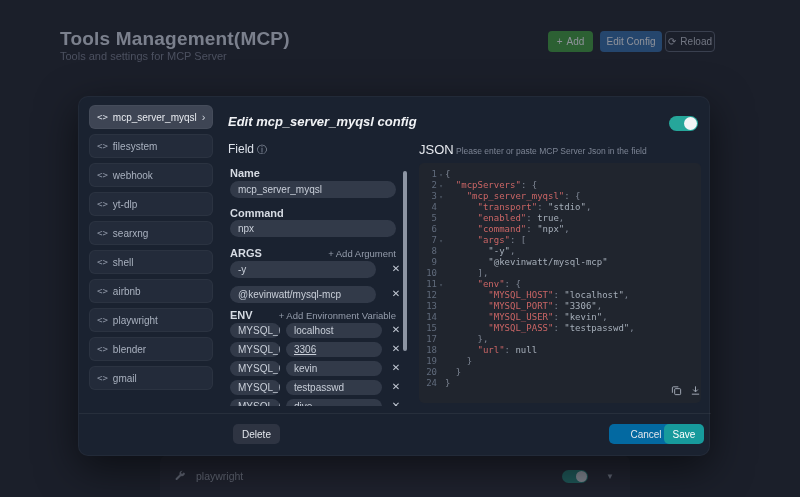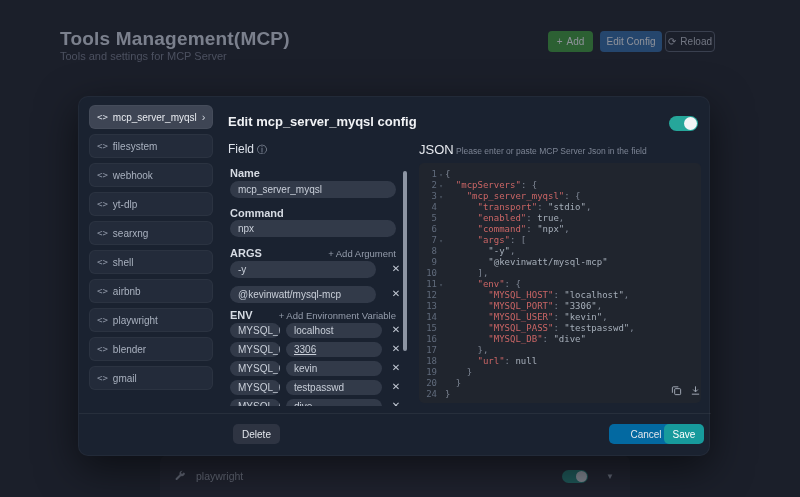--- a/index.html
+++ b/index.html
@@ -42,21 +42,21 @@
                  flex-direction:column; gap:5px; }
   .sb-item { height:24px; border-radius:6px; background:#232b3a; border:1px solid rgba(255,255,255,.04);
              display:flex; align-items:center; padding:0 7px; gap:5px; color:#a9b1bf;
              font-size:10px; cursor:pointer; white-space:nowrap; overflow:hidden; }
   .sb-item .code-ic { font-family:"DejaVu Sans Mono", monospace; font-size:9px; color:#8b93a3; }
   .sb-item.selected { background:#3e4554; color:#e8ebf0; }
   .sb-item.selected .code-ic { color:#d6dbe3; }
   .sb-item .chev { margin-left:auto; font-size:11px; color:#cfd4dc; }
 
   
-  .cfg-title { position:absolute; left:149px; top:17px; font-size:13px; font-weight:bold; color:#f0f2f5; }
+  .cfg-title { position:absolute; left:149px; top:17px; font-size:13px; font-weight:bold; color:#f0f2f5;font-style:italic; }
   .toggle { position:absolute; left:590px; top:19px; width:29px; height:15px; border-radius:8px;
             background:#26a69a; cursor:pointer; }
   .toggle .knob { position:absolute; right:1px; top:1px; width:13px; height:13px; border-radius:50%;
                   background:#f2f4f6; }
 
   .field-hdr { position:absolute; left:149px; top:45px; font-size:12px; color:#dde2ea; }
   .info-ic { font-size:10px; color:#9aa2b1; margin-left:3px; }
 
   
   .field-scroll { position:absolute; left:151px; top:60px; width:172px; height:249px; overflow:hidden; }
@@ -240,21 +240,20 @@
         <div class="cl"><span class="gut">6</span><span class="fold"> </span><span class="code">      <span class="tk-k">"command"</span><span class="tk-p">: </span><span class="tk-s">"npx"</span><span class="tk-p">,</span></span></div>
         <div class="cl"><span class="gut">7</span><span class="fold">▾</span><span class="code">      <span class="tk-k">"args"</span><span class="tk-p">: [</span></span></div>
         <div class="cl"><span class="gut">8</span><span class="fold"> </span><span class="code">        <span class="tk-s">"-y"</span><span class="tk-p">,</span></span></div>
         <div class="cl"><span class="gut">9</span><span class="fold"> </span><span class="code">        <span class="tk-s">"@kevinwatt/mysql-mcp"</span></span></div>
         <div class="cl"><span class="gut">10</span><span class="fold"> </span><span class="code">      <span class="tk-p">],</span></span></div>
         <div class="cl"><span class="gut">11</span><span class="fold">▾</span><span class="code">      <span class="tk-k">"env"</span><span class="tk-p">: {</span></span></div>
         <div class="cl"><span class="gut">12</span><span class="fold"> </span><span class="code">        <span class="tk-k">"MYSQL_HOST"</span><span class="tk-p">: </span><span class="tk-s">"localhost"</span><span class="tk-p">,</span></span></div>
         <div class="cl"><span class="gut">13</span><span class="fold"> </span><span class="code">        <span class="tk-k">"MYSQL_PORT"</span><span class="tk-p">: </span><span class="tk-s">"3306"</span><span class="tk-p">,</span></span></div>
         <div class="cl"><span class="gut">14</span><span class="fold"> </span><span class="code">        <span class="tk-k">"MYSQL_USER"</span><span class="tk-p">: </span><span class="tk-s">"kevin"</span><span class="tk-p">,</span></span></div>
         <div class="cl"><span class="gut">15</span><span class="fold"> </span><span class="code">        <span class="tk-k">"MYSQL_PASS"</span><span class="tk-p">: </span><span class="tk-s">"testpasswd"</span><span class="tk-p">,</span></span></div>
-        <div class="cl"><span class="gut">16</span><span class="fold"> </span><span class="code">        <span class="tk-k">"MYSQL_DB"</span><span class="tk-p">: </span><span class="tk-s">"dive"</span></span></div>
         <div class="cl"><span class="gut">17</span><span class="fold"> </span><span class="code">      <span class="tk-p">},</span></span></div>
         <div class="cl"><span class="gut">18</span><span class="fold"> </span><span class="code">      <span class="tk-k">"url"</span><span class="tk-p">: </span><span class="tk-l">null</span></span></div>
         <div class="cl"><span class="gut">19</span><span class="fold"> </span><span class="code">    <span class="tk-p">}</span></span></div>
         <div class="cl"><span class="gut">20</span><span class="fold"> </span><span class="code">  <span class="tk-p">}</span></span></div>
         <div class="cl"><span class="gut">24</span><span class="fold"> </span><span class="code"><span class="tk-p">}</span></span></div>
       </div>
     <div class="editor-icons">
       <svg width="11" height="11" viewBox="0 0 24 24">
         <rect x="8" y="8" width="13" height="13" rx="2" fill="none" stroke="#aab1bd" stroke-width="2"></rect>
         <path d="M16 4H5a2 2 0 0 0-2 2v11" fill="none" stroke="#aab1bd" stroke-width="2"></path>

